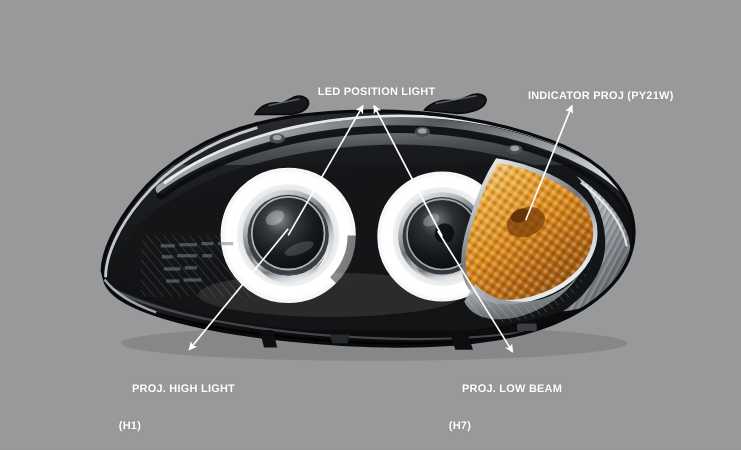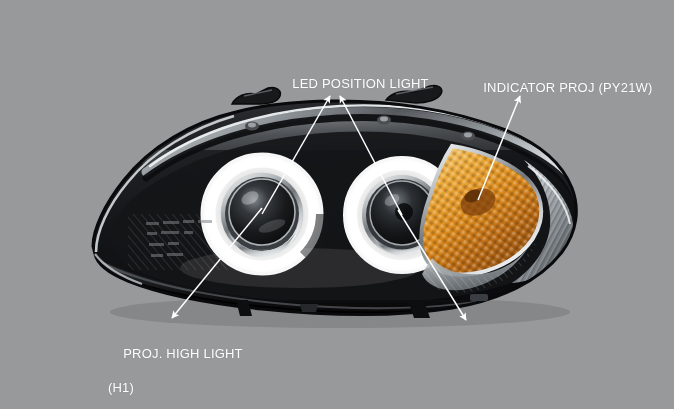--- a/index.html
+++ b/index.html
@@ -22,22 +22,22 @@
     inset: 0;
     background: #97999b;
   }
   #art {
     position: absolute;
     inset: 0;
   }
   .callout {
     position: absolute;
     color: #ffffff;
-    font-size: 13px;
-    font-weight: 400;
+    font-size: 10px;
+    font-weight: 700;
     letter-spacing: 0.2px;
     line-height: 17px;
     white-space: pre;
     text-shadow: 0 0 1px rgba(0,0,0,0.18);
     -webkit-font-smoothing: antialiased;
   }
   #label-led-position   { left: 277px; top: 58px; }
   #label-indicator      { left: 468px; top: 62px; }
   #label-high-beam      { left: 108px; top: 328px; }
   #label-low-beam       { left: 408px; top: 328px; }
@@ -379,15 +379,17 @@
   <div class="callout" id="label-indicator" style="color: rgb(255, 255, 255);">
     <span>INDICATOR PROJ (PY21W)</span>
   </div>
 
   <div class="callout" id="label-high-beam" style="color: rgb(255, 255, 255);">
     <span>PROJ. HIGH LIGHT</span>
     <span class="l2">(H1)</span>
   </div>
 
   <div class="callout" id="label-low-beam" style="color: rgb(255, 255, 255);">
+    <span>PROJ. LOW BEAM</span>
+    <span class="l2">(H7)</span>
   </div>
 
 </div>
 
 </body></html>

